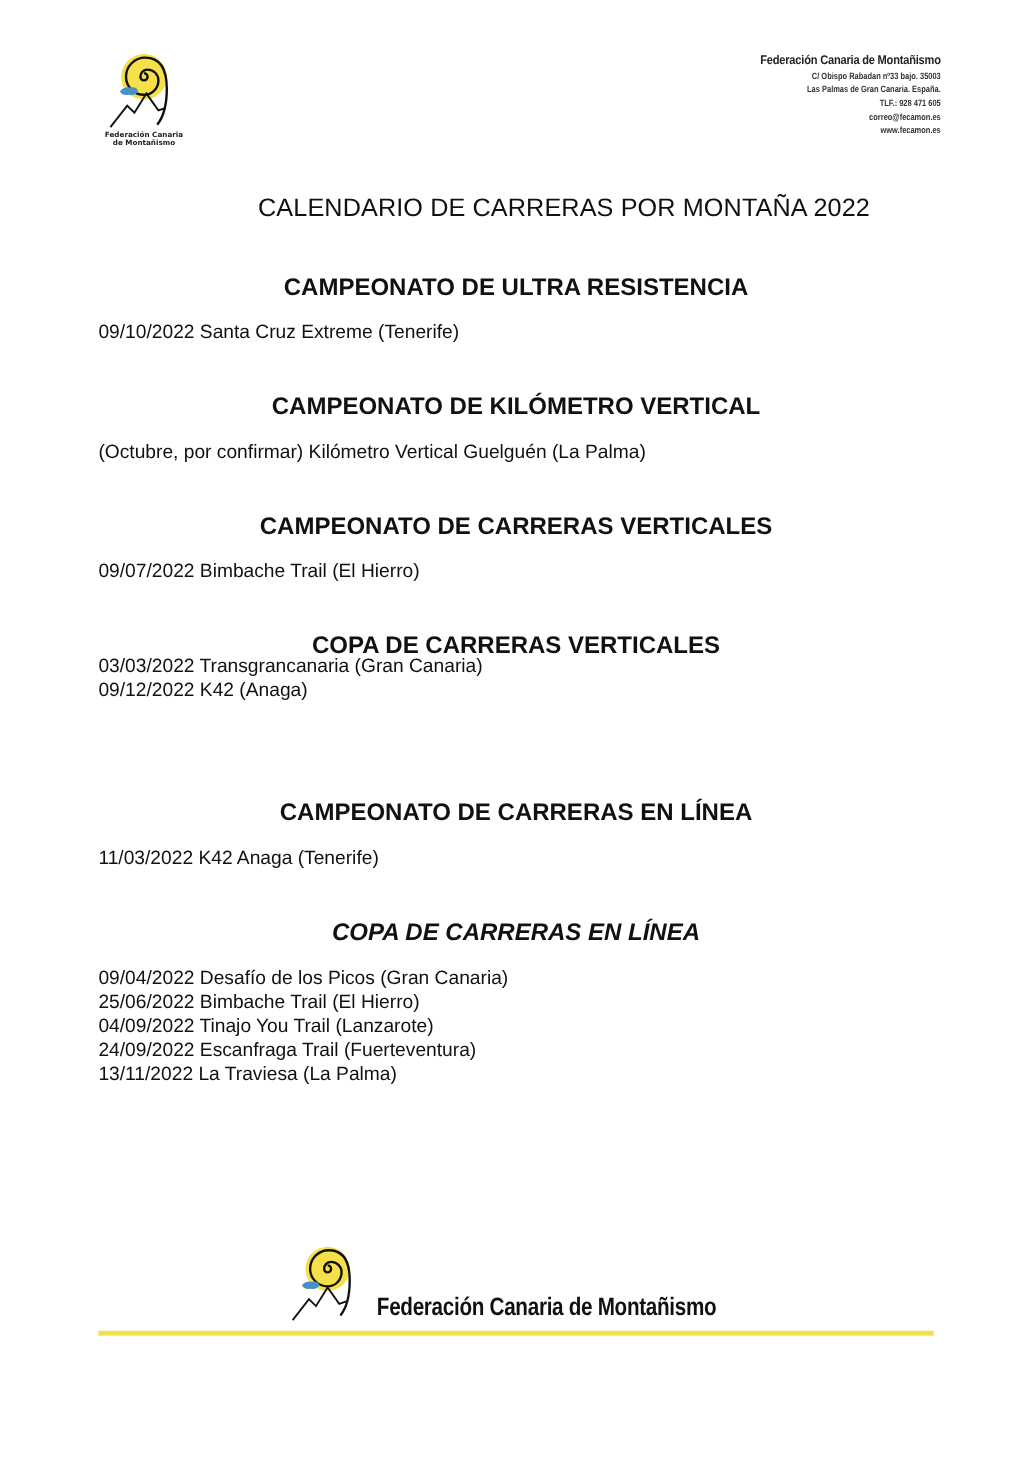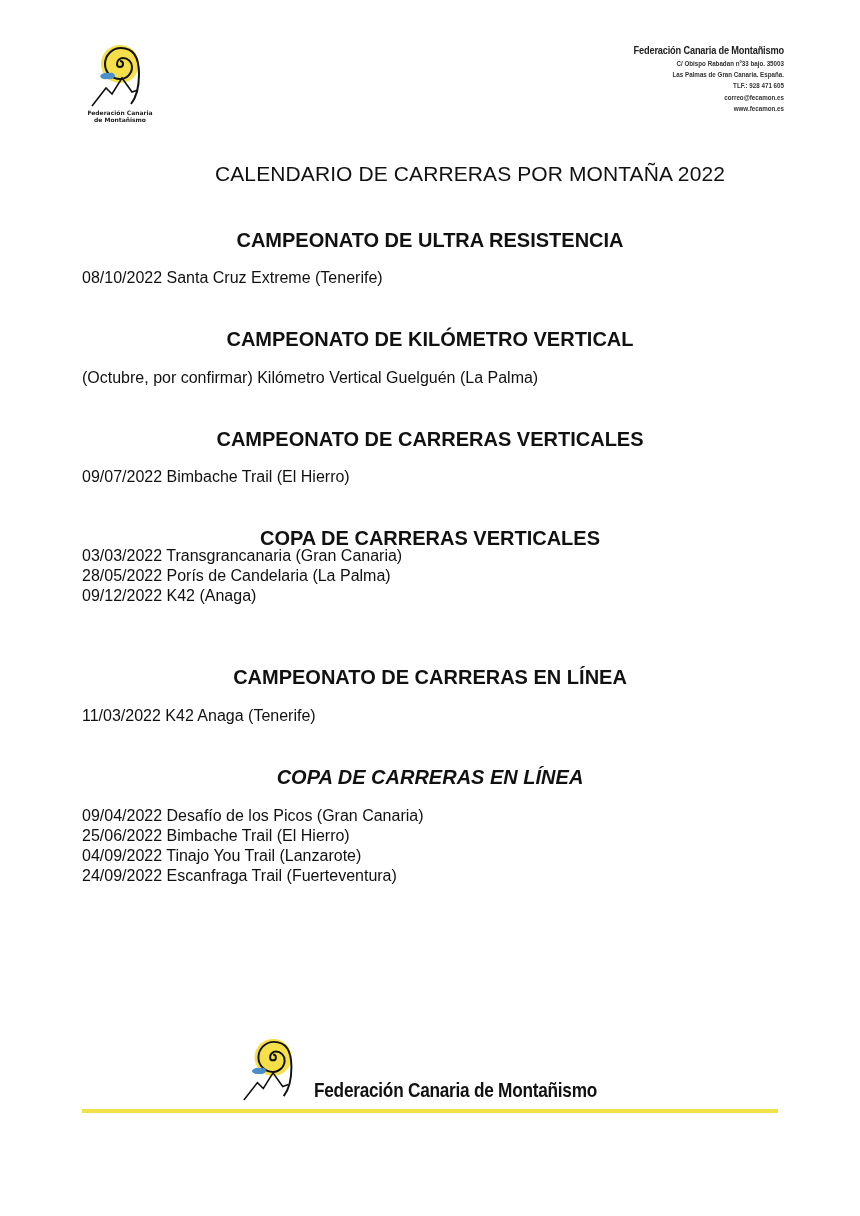--- a/index.html
+++ b/index.html
@@ -40,51 +40,51 @@
   <div class="line">Las Palmas de Gran Canaria. España.</div>
   <div class="line">TLF.: 928 471 605</div>
   <div class="line">correo@fecamon.es</div>
   <div class="line">www.fecamon.es</div>
 </div>
 
 <div class="title">CALENDARIO DE CARRERAS POR MONTAÑA 2022</div>
 
 <div class="section-head" style="top:229px;">CAMPEONATO DE ULTRA RESISTENCIA</div>
 <div class="entries" style="top:268px;">
-  <div class="entry">08/10/2022 Santa Cruz Extreme (Tenerife)</div>
+  <div class="entry">09/10/2022 Santa Cruz Extreme (Tenerife)</div>
 </div>
 
 <div class="section-head" style="top:328px;">CAMPEONATO DE KILÓMETRO VERTICAL</div>
 <div class="entries" style="top:368px;">
   <div class="entry">(Octubre, por confirmar) Kilómetro Vertical Guelguén (La Palma)</div>
 </div>
 
 <div class="section-head" style="top:428px;">CAMPEONATO DE CARRERAS VERTICALES</div>
 <div class="entries" style="top:467px;">
   <div class="entry">09/07/2022 Bimbache Trail (El Hierro)</div>
 </div>
 
 <div class="section-head" style="top:527px;">COPA DE CARRERAS VERTICALES</div>
 <div class="entries" style="top:546px;">
   <div class="entry">03/03/2022 Transgrancanaria (Gran Canaria)</div>
-  <div class="entry">28/05/2022 Porís de Candelaria (La Palma)</div>
   <div class="entry">09/12/2022 K42 (Anaga)</div>
 </div>
 
 <div class="section-head" style="top:666px;">CAMPEONATO DE CARRERAS EN LÍNEA</div>
 <div class="entries" style="top:706px;">
   <div class="entry">11/03/2022 K42 Anaga (Tenerife)</div>
 </div>
 
 <div class="section-head" style="top:766px;font-style:italic;">COPA DE CARRERAS EN LÍNEA</div>
 <div class="entries" style="top:806px;">
   <div class="entry">09/04/2022 Desafío de los Picos (Gran Canaria)</div>
   <div class="entry">25/06/2022 Bimbache Trail (El Hierro)</div>
   <div class="entry">04/09/2022 Tinajo You Trail (Lanzarote)</div>
   <div class="entry">24/09/2022 Escanfraga Trail (Fuerteventura)</div>
+  <div class="entry">13/11/2022 La Traviesa (La Palma)</div>
 </div>
 
 <div class="footer-logo">
   <svg width="66" height="68" viewBox="0 0 68 70">
     <circle cx="34" cy="22" r="19" fill="#f5e04a"></circle>
     <path d="M34 22 m0 -3 a3 3 0 1 1 -3 3 a6 6 0 0 1 6 -6 a9 9 0 0 1 9 9 a12 12 0 0 1 -12 12 a15 15 0 0 1 -15 -15 a16 16 0 0 1 16 -16 q18 0 18 26 q0 20 -8 30" fill="none" stroke="#111" stroke-width="2"></path>
     <path d="M4 66 L18 48 L24 54 L34 38 L44 52 L50 50" fill="none" stroke="#111" stroke-width="1.6"></path>
     <path d="M12 36 q3 -4 9 -3 q5 -1 6 3 q-2 4 -8 3 q-5 1 -7 -3z" fill="#4a8fc8"></path>
   </svg>
 </div>

